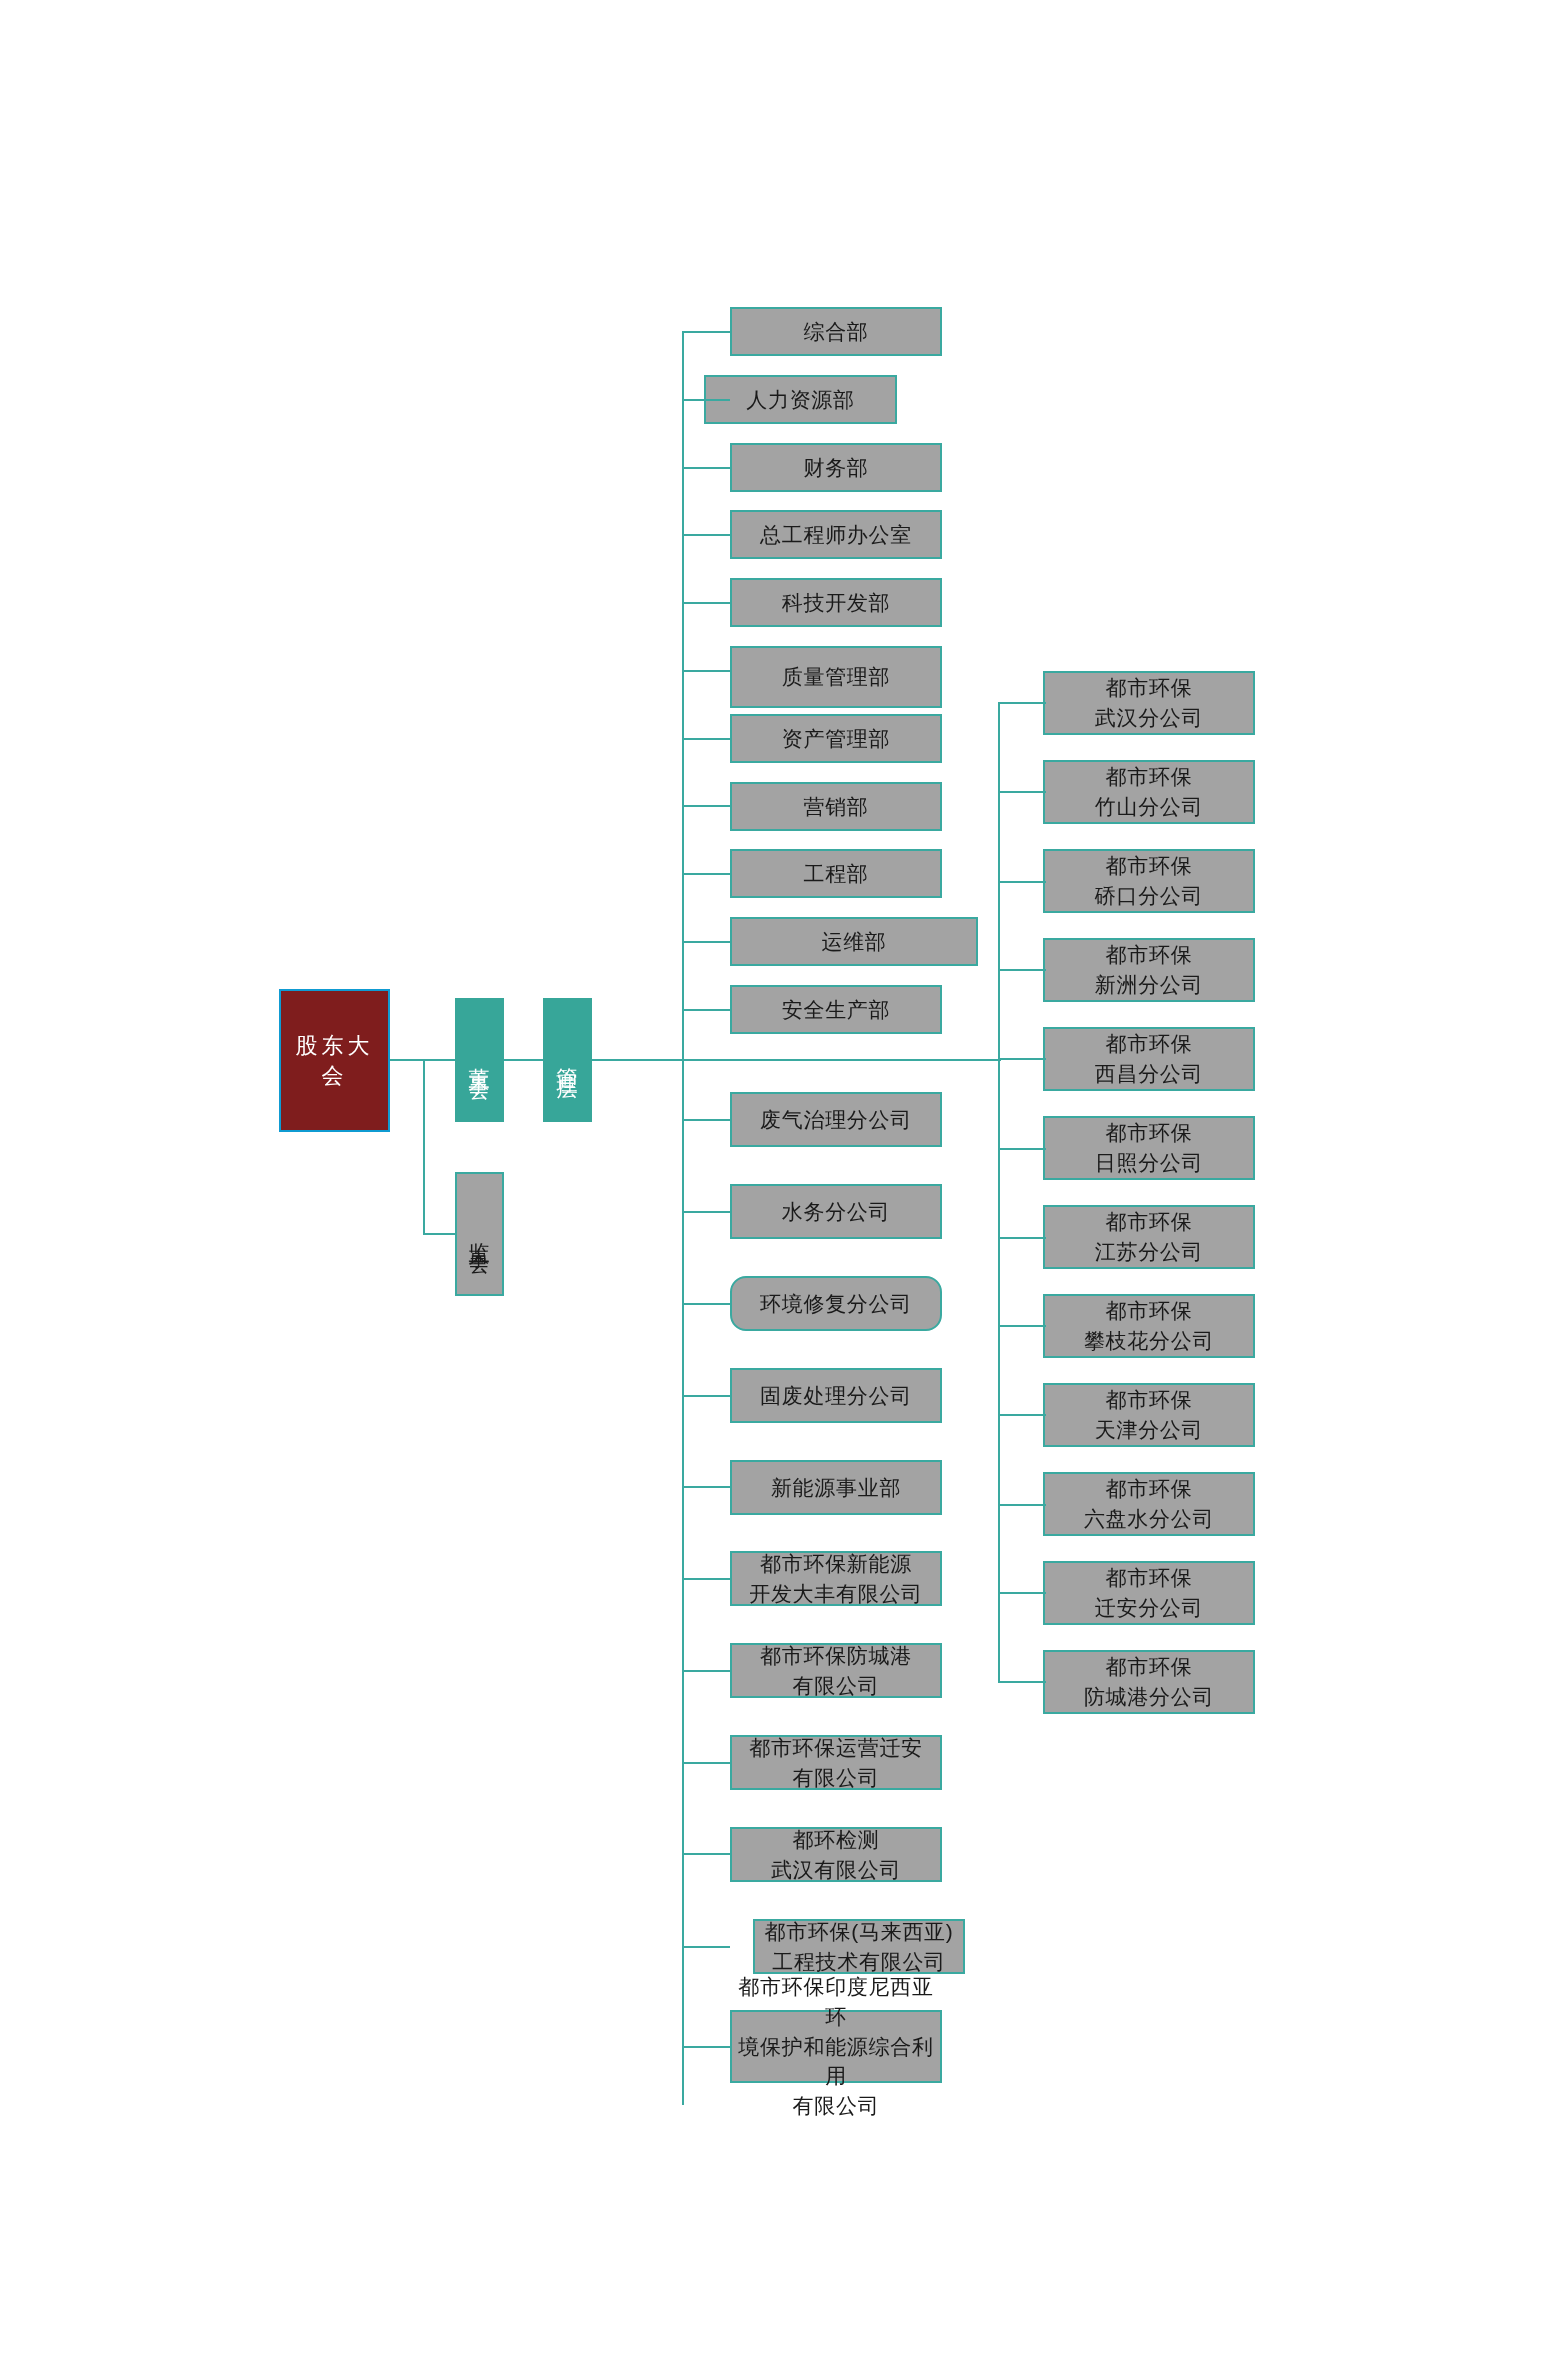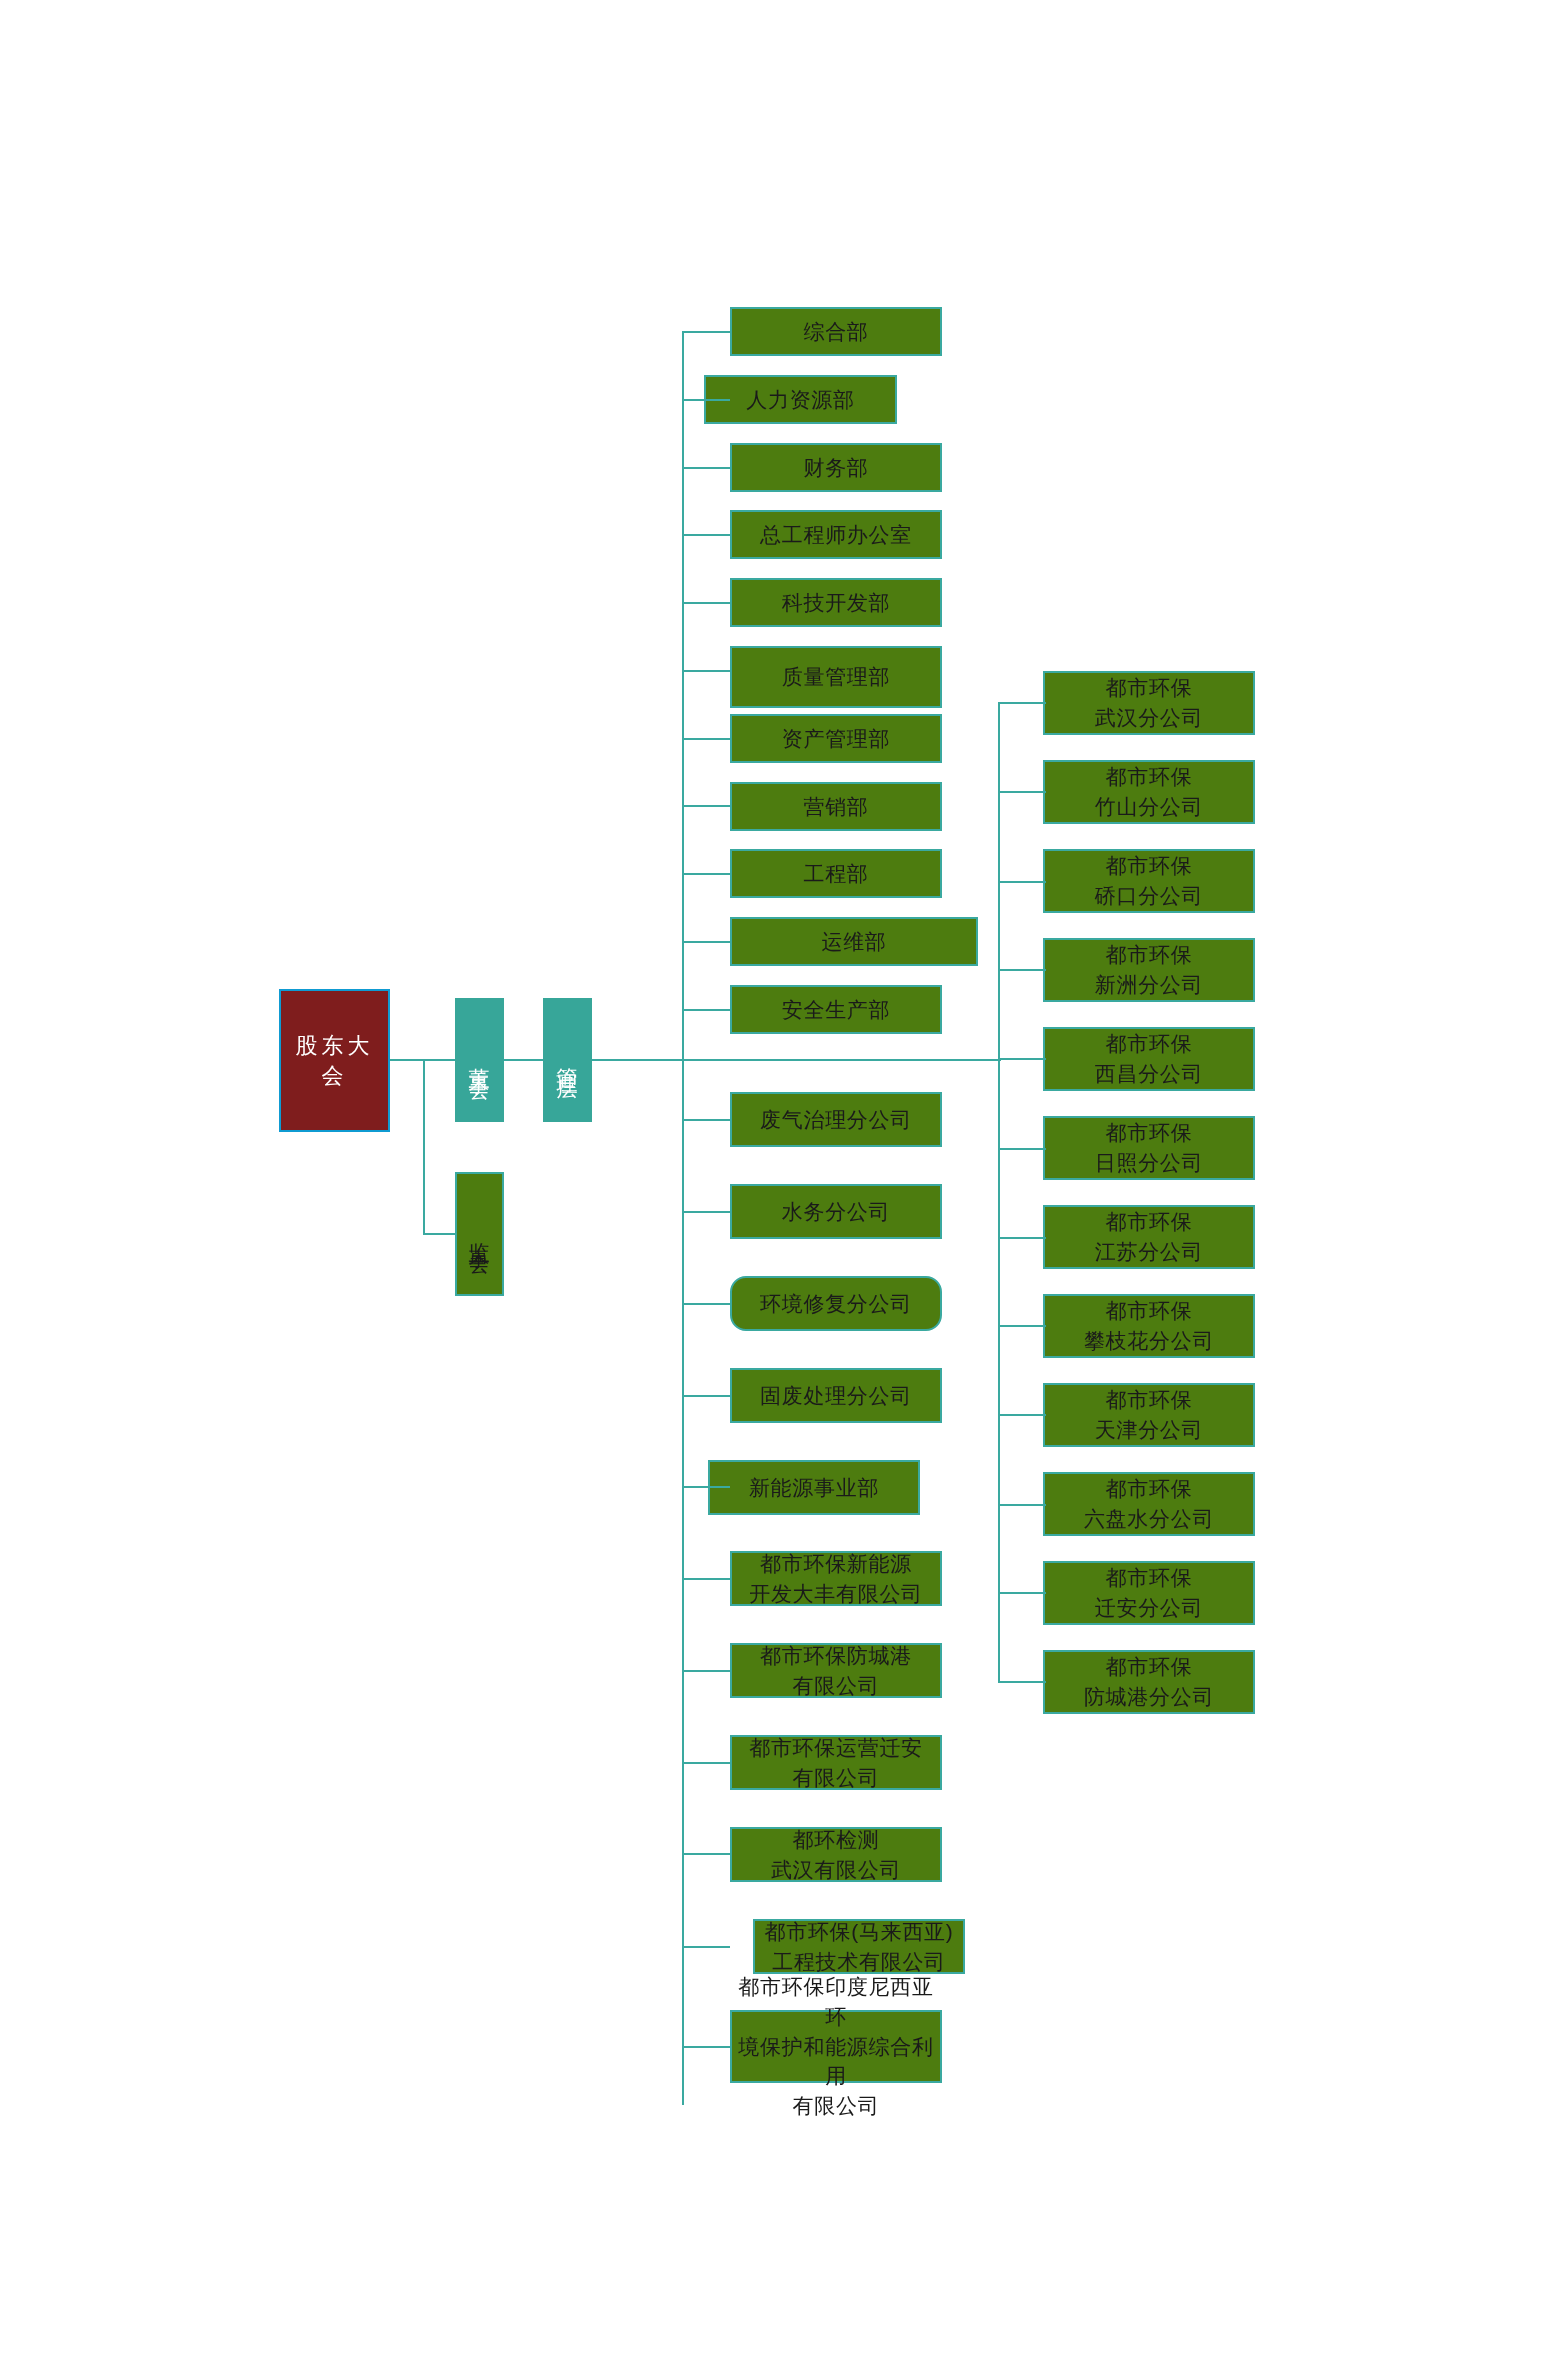--- a/index.html
+++ b/index.html
@@ -7,21 +7,21 @@
   #stage{position:relative;width:1562px;height:2366px;background:#fff;overflow:hidden;}
 
   
   .node{
     position:absolute;
     box-sizing:border-box;
     display:flex;
     align-items:center;
     justify-content:center;
     text-align:center;
-    background:#4d7c0f;
+    background:#a3a3a3;
     border:2px solid #3aa9a0;
     color:#1a1a1a;
     font-size:21px;
     line-height:1.42;
     letter-spacing:0.7px;
     white-space:pre-line;
     padding:0 5.3px;
   }
 
   
@@ -105,21 +105,21 @@
     </div>
   <div id="sub-layer">
       <div class="node" style="left: 730px; top: 1092px; width: 212px; height: 55px;">废气治理分公司</div>
       <div class="hline" style="left: 682px; top: 1119px; width: 48px;"></div>
       <div class="node" style="left: 730px; top: 1184px; width: 212px; height: 55px;">水务分公司</div>
       <div class="hline" style="left: 682px; top: 1211px; width: 48px;"></div>
       <div class="node" style="left: 730px; top: 1276px; width: 212px; height: 55px; border-radius: 16px;">环境修复分公司</div>
       <div class="hline" style="left: 682px; top: 1303px; width: 48px;"></div>
       <div class="node" style="left: 730px; top: 1368px; width: 212px; height: 55px;">固废处理分公司</div>
       <div class="hline" style="left: 682px; top: 1395px; width: 48px;"></div>
-      <div class="node" style="left: 708px; top: 1460px; width: 212px; height: 55px;">新能源事业部</div>
+      <div class="node" style="left: 730px; top: 1460px; width: 212px; height: 55px;">新能源事业部</div>
       <div class="hline" style="left: 682px; top: 1486px; width: 48px;"></div>
       <div class="node" style="left: 730px; top: 1551px; width: 212px; height: 55px;">都市环保新能源
 开发大丰有限公司</div>
       <div class="hline" style="left: 682px; top: 1578px; width: 48px;"></div>
       <div class="node" style="left: 730px; top: 1643px; width: 212px; height: 55px;">都市环保防城港
 有限公司</div>
       <div class="hline" style="left: 682px; top: 1670px; width: 48px;"></div>
       <div class="node" style="left: 730px; top: 1735px; width: 212px; height: 55px;">都市环保运营迁安
 有限公司</div>
       <div class="hline" style="left: 682px; top: 1762px; width: 48px;"></div>

